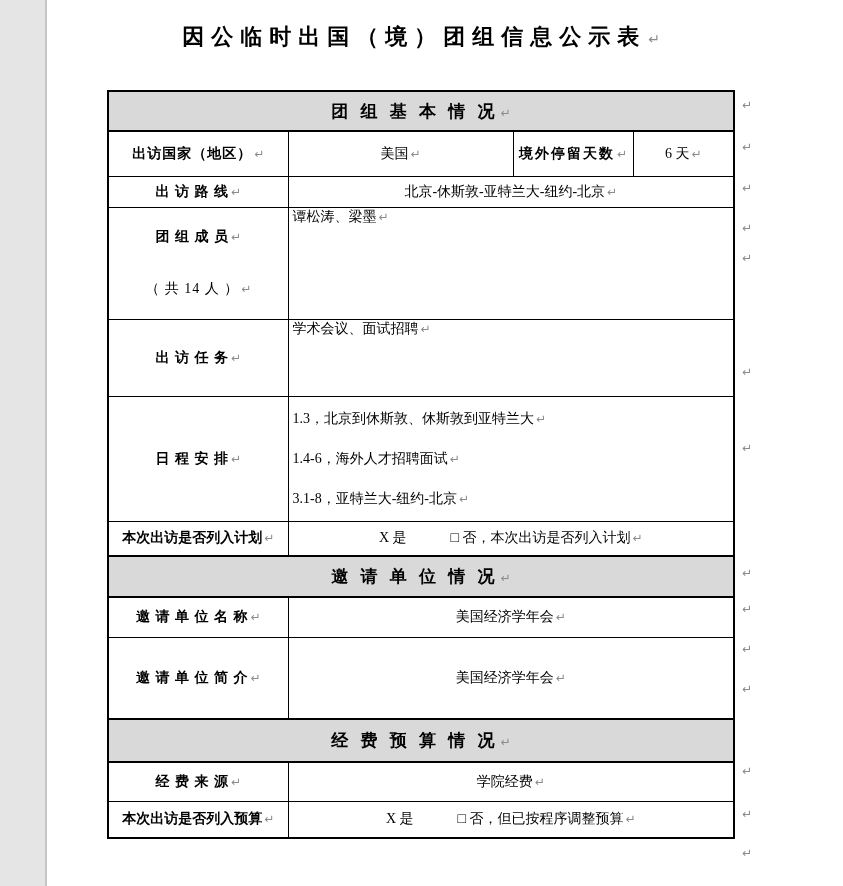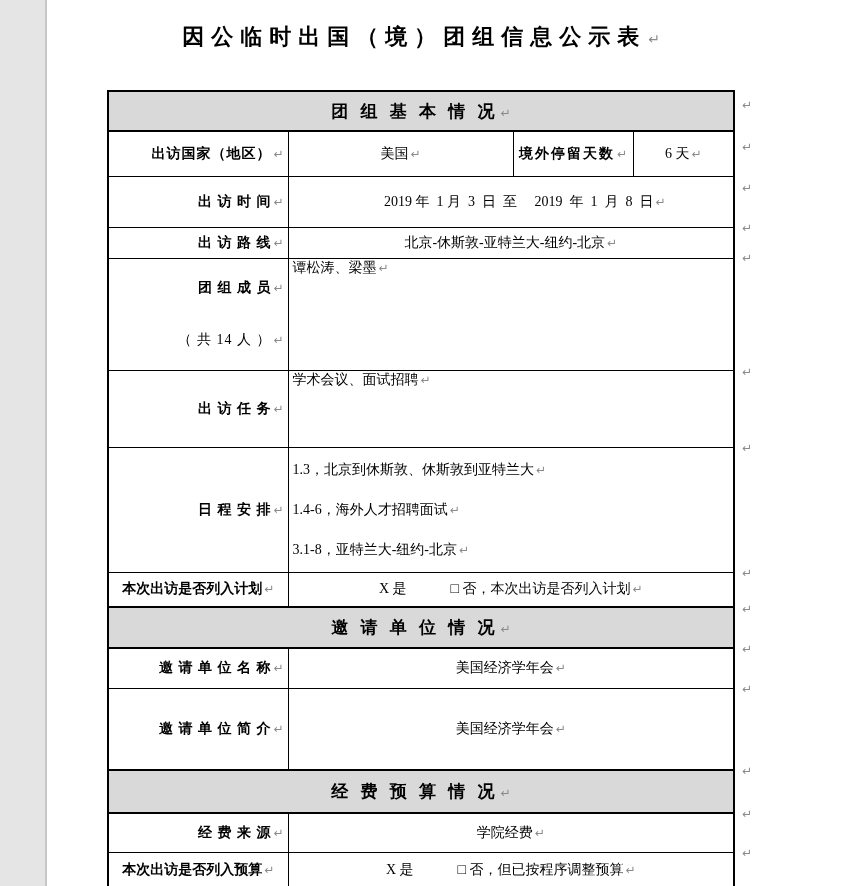--- a/index.html
+++ b/index.html
@@ -28,21 +28,21 @@
     border:2px solid #000;
   }
   table.form td{
     border:1px solid #000;font-size:14px;padding:0 4px;
     overflow:hidden;
   }
   tr.sec td{
     background:#d9d9d9;border-top:2px solid #000;border-bottom:2px solid #000;
     text-align:center;font-weight:bold;font-size:17px;letter-spacing:4px;
   }
-  td.lab{text-align:right;font-weight:bold;font-size:15px;letter-spacing:1px;}
+  td.lab{text-align:center;font-weight:bold;font-size:15px;letter-spacing:1px;}
   td.lab-sm{text-align:center;font-weight:bold;font-size:14px;letter-spacing:0;}
   td.val{text-align:center;font-size:14px;margin-top:43px;}
   td.val-top{vertical-align:top;text-align:left;padding:7px 10px;font-size:14px;}
   td.date-cell{text-align:center;white-space:pre;font-size:15px;}
   .lab-line{line-height:30px;}
   .lab-line.sub{font-weight:normal;font-size:14px;margin-top:22px;letter-spacing:1px;}
   .sched-line{line-height:40px;height:40px;white-space:nowrap;}
   .gap{display:inline-block;width:44px;}
   .rowmarks span{position:absolute;left:740px;}
   .rm1{top:98px;}  .rm2{top:140px;} .rm3{top:181px;} .rm4{top:221px;}
@@ -84,28 +84,20 @@
         <span>美国</span><span class="pw">↵</span>
       </td>
       <td class="lab-sm" style="letter-spacing:2px;padding:0 1px;">
         <span>境外停留天数</span><span class="pw">↵</span>
       </td>
       <td class="val">
         <span>6 天</span><span class="pw">↵</span>
       </td>
     </tr>
 
-    <tr style="height:42px">
-      <td class="lab">
-        <span>出 访 时 间</span><span class="pw">↵</span>
-      </td>
-      <td class="date-cell" colspan="3">
-        <span>2019 年  1 月  3  日  至     2019  年  1  月  8  日</span><span class="pw">↵</span>
-      </td>
-    </tr>
 
     <tr style="height:31px">
       <td class="lab">
         <span>出 访 路 线</span><span class="pw">↵</span>
       </td>
       <td class="val" colspan="3">
         <span>北京-休斯敦-亚特兰大-纽约-北京</span><span class="pw">↵</span>
       </td>
     </tr>
 

